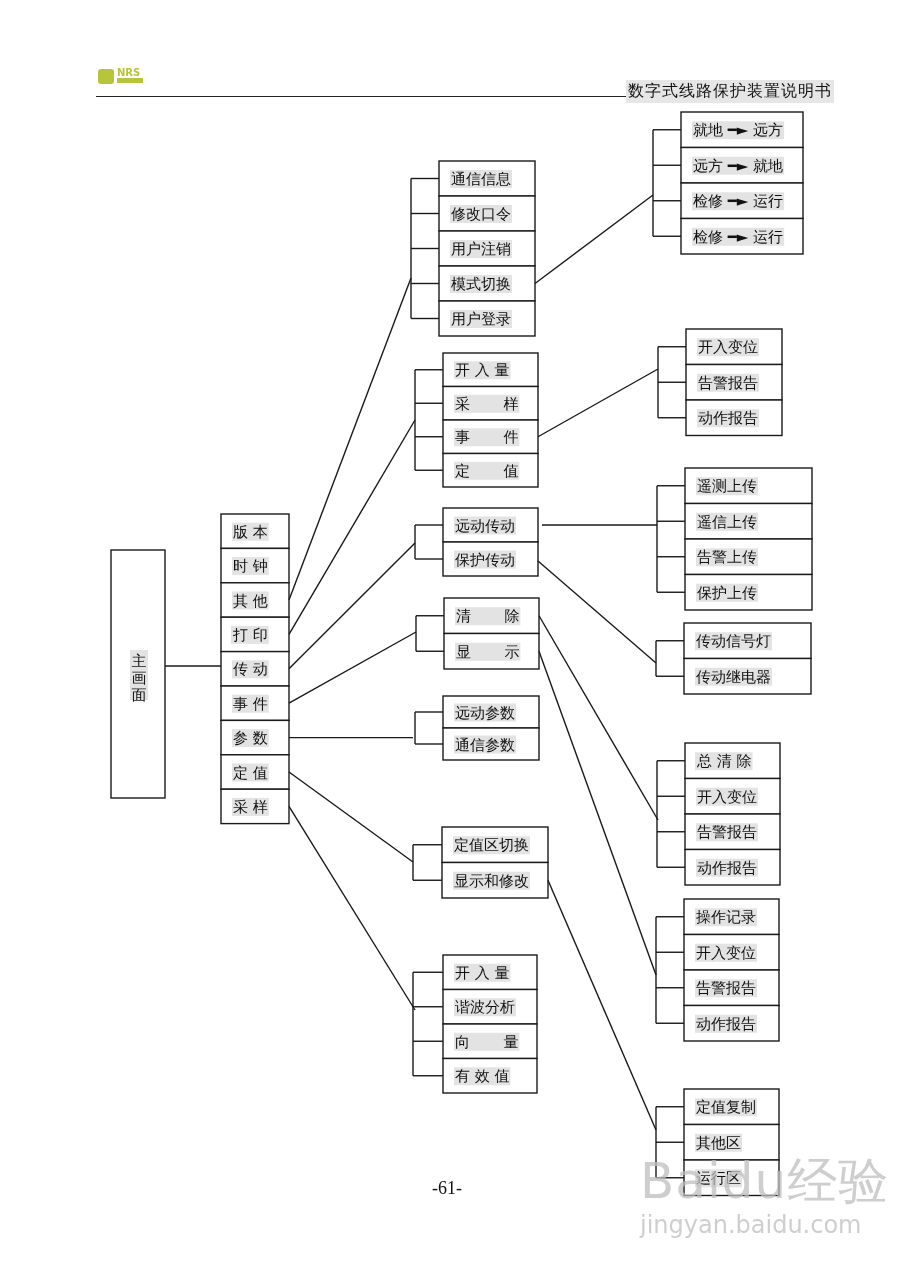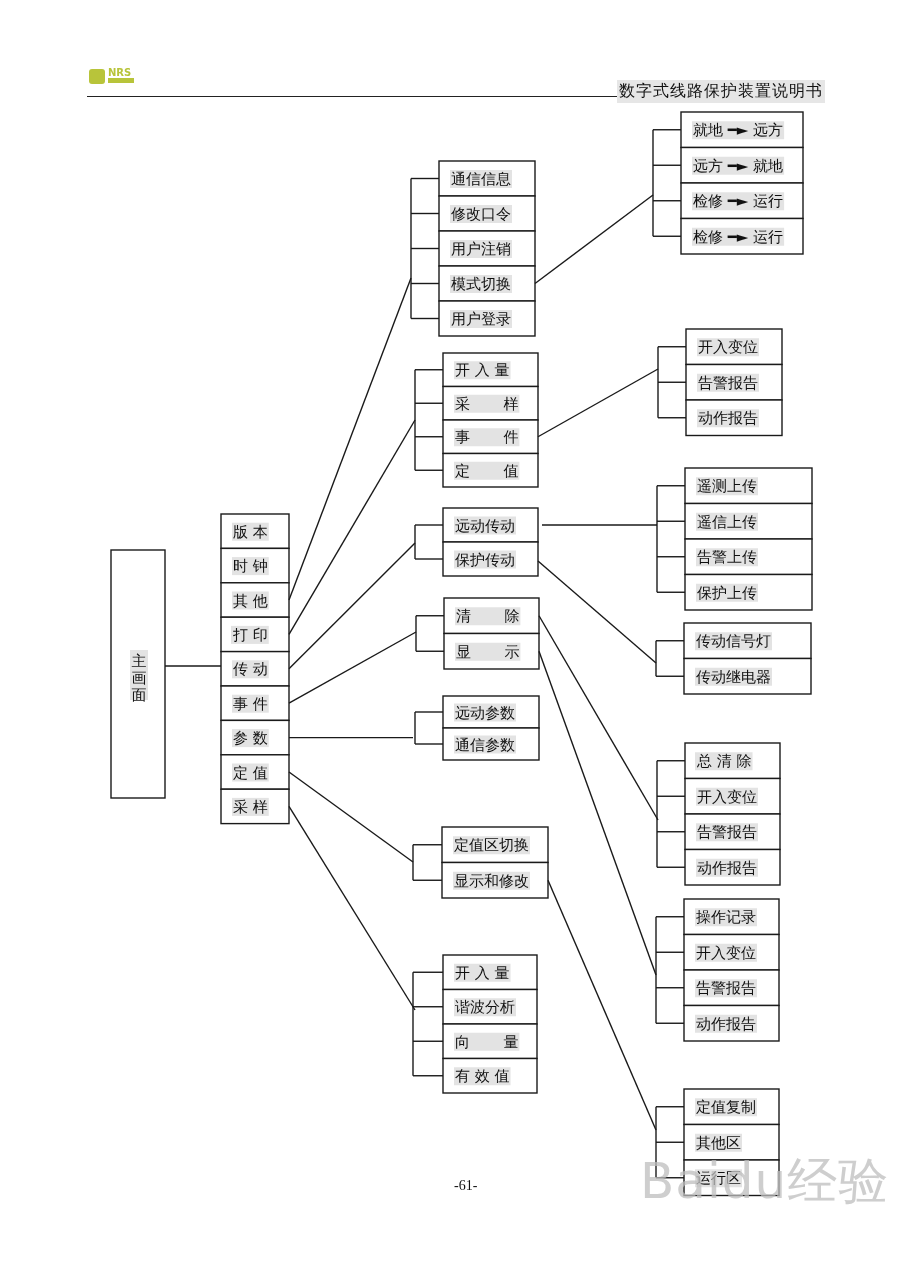--- a/index.html
+++ b/index.html
@@ -1,30 +1,30 @@
 <!DOCTYPE html>
 <html><head>
   <meta charset="utf-8">
   <style>
     html, body { margin: 0; padding: 0; background: #ffffff; }
     body { width: 904px; height: 1280px; position: relative; overflow: hidden;
            font-family: "DejaVu Sans", sans-serif; color: #111; }
-    .header { position: absolute; left: 87px; top: 62px; width: 738px; height: 34px;
+    .header { position: absolute; left: 96px; top: 62px; width: 738px; height: 34px;
               border-bottom: 1.5px solid #222; text-align: right; }
     .logo { position: absolute; left: 2px; top: 6px; width: 48px; height: 18px; }
     .logo .mark { position: absolute; left: 0; top: 1px; width: 16px; height: 15px;
                   background: #b8c43a; border-radius: 3px; }
     .logo .txt { position: absolute; left: 19px; top: 0px; font-size: 10px; line-height: 10px;
                  color: #b8c43a; font-weight: bold; font-family: "DejaVu Sans", sans-serif; }
     .logo .sub { position: absolute; left: 19px; top: 10px; width: 26px; height: 5px; background: #b8c43a; }
     .doc-title { position: absolute; right: 0; top: 10px; font-size: 16px; letter-spacing: 1px;
                  background: #e6e6e6; padding: 1px 2px; font-family: "DejaVu Sans", sans-serif; margin-top: 8px; }
     svg#diagram { position: absolute; left: 0; top: 0; }
     .box-label { font-family: "DejaVu Sans", sans-serif; font-size: 15px; fill: #111; }
-    .page-number { position: absolute; left: 454px; top: 1178px; font-size: 14px;
+    .page-number { position: absolute; left: 432px; top: 1178px; font-size: 18px;
                    font-family: "Liberation Serif", serif; }
     .watermark { position: absolute; left: 640px; top: 1148px; color: rgba(190,190,190,0.75);
                  font-family: "DejaVu Sans", sans-serif; }
     .watermark .wm-main { font-size: 50px; font-weight: normal; letter-spacing: 1px; }
     .watermark .wm-url { font-size: 24px; margin-top: -4px; }
   </style>
 </head>
 <body>
 
 <div class="header">
@@ -385,13 +385,14 @@
     <line x1="413" y1="1006.75" x2="443" y2="1006.75" stroke="#1a1a1a" stroke-width="1.4"></line>
     <line x1="413" y1="1041.25" x2="443" y2="1041.25" stroke="#1a1a1a" stroke-width="1.4"></line>
     <line x1="413" y1="1075.75" x2="443" y2="1075.75" stroke="#1a1a1a" stroke-width="1.4"></line>
     <line x1="289" y1="806.4000000000001" x2="415" y2="1010" stroke="#1a1a1a" stroke-width="1.4"></line>
   </svg>
 
 <div class="page-number">-61-</div>
 
 <div class="watermark">
   <div class="wm-main">Baidu经验</div>
+  <div class="wm-url">jingyan.baidu.com</div>
 </div>
 
 </body></html>

